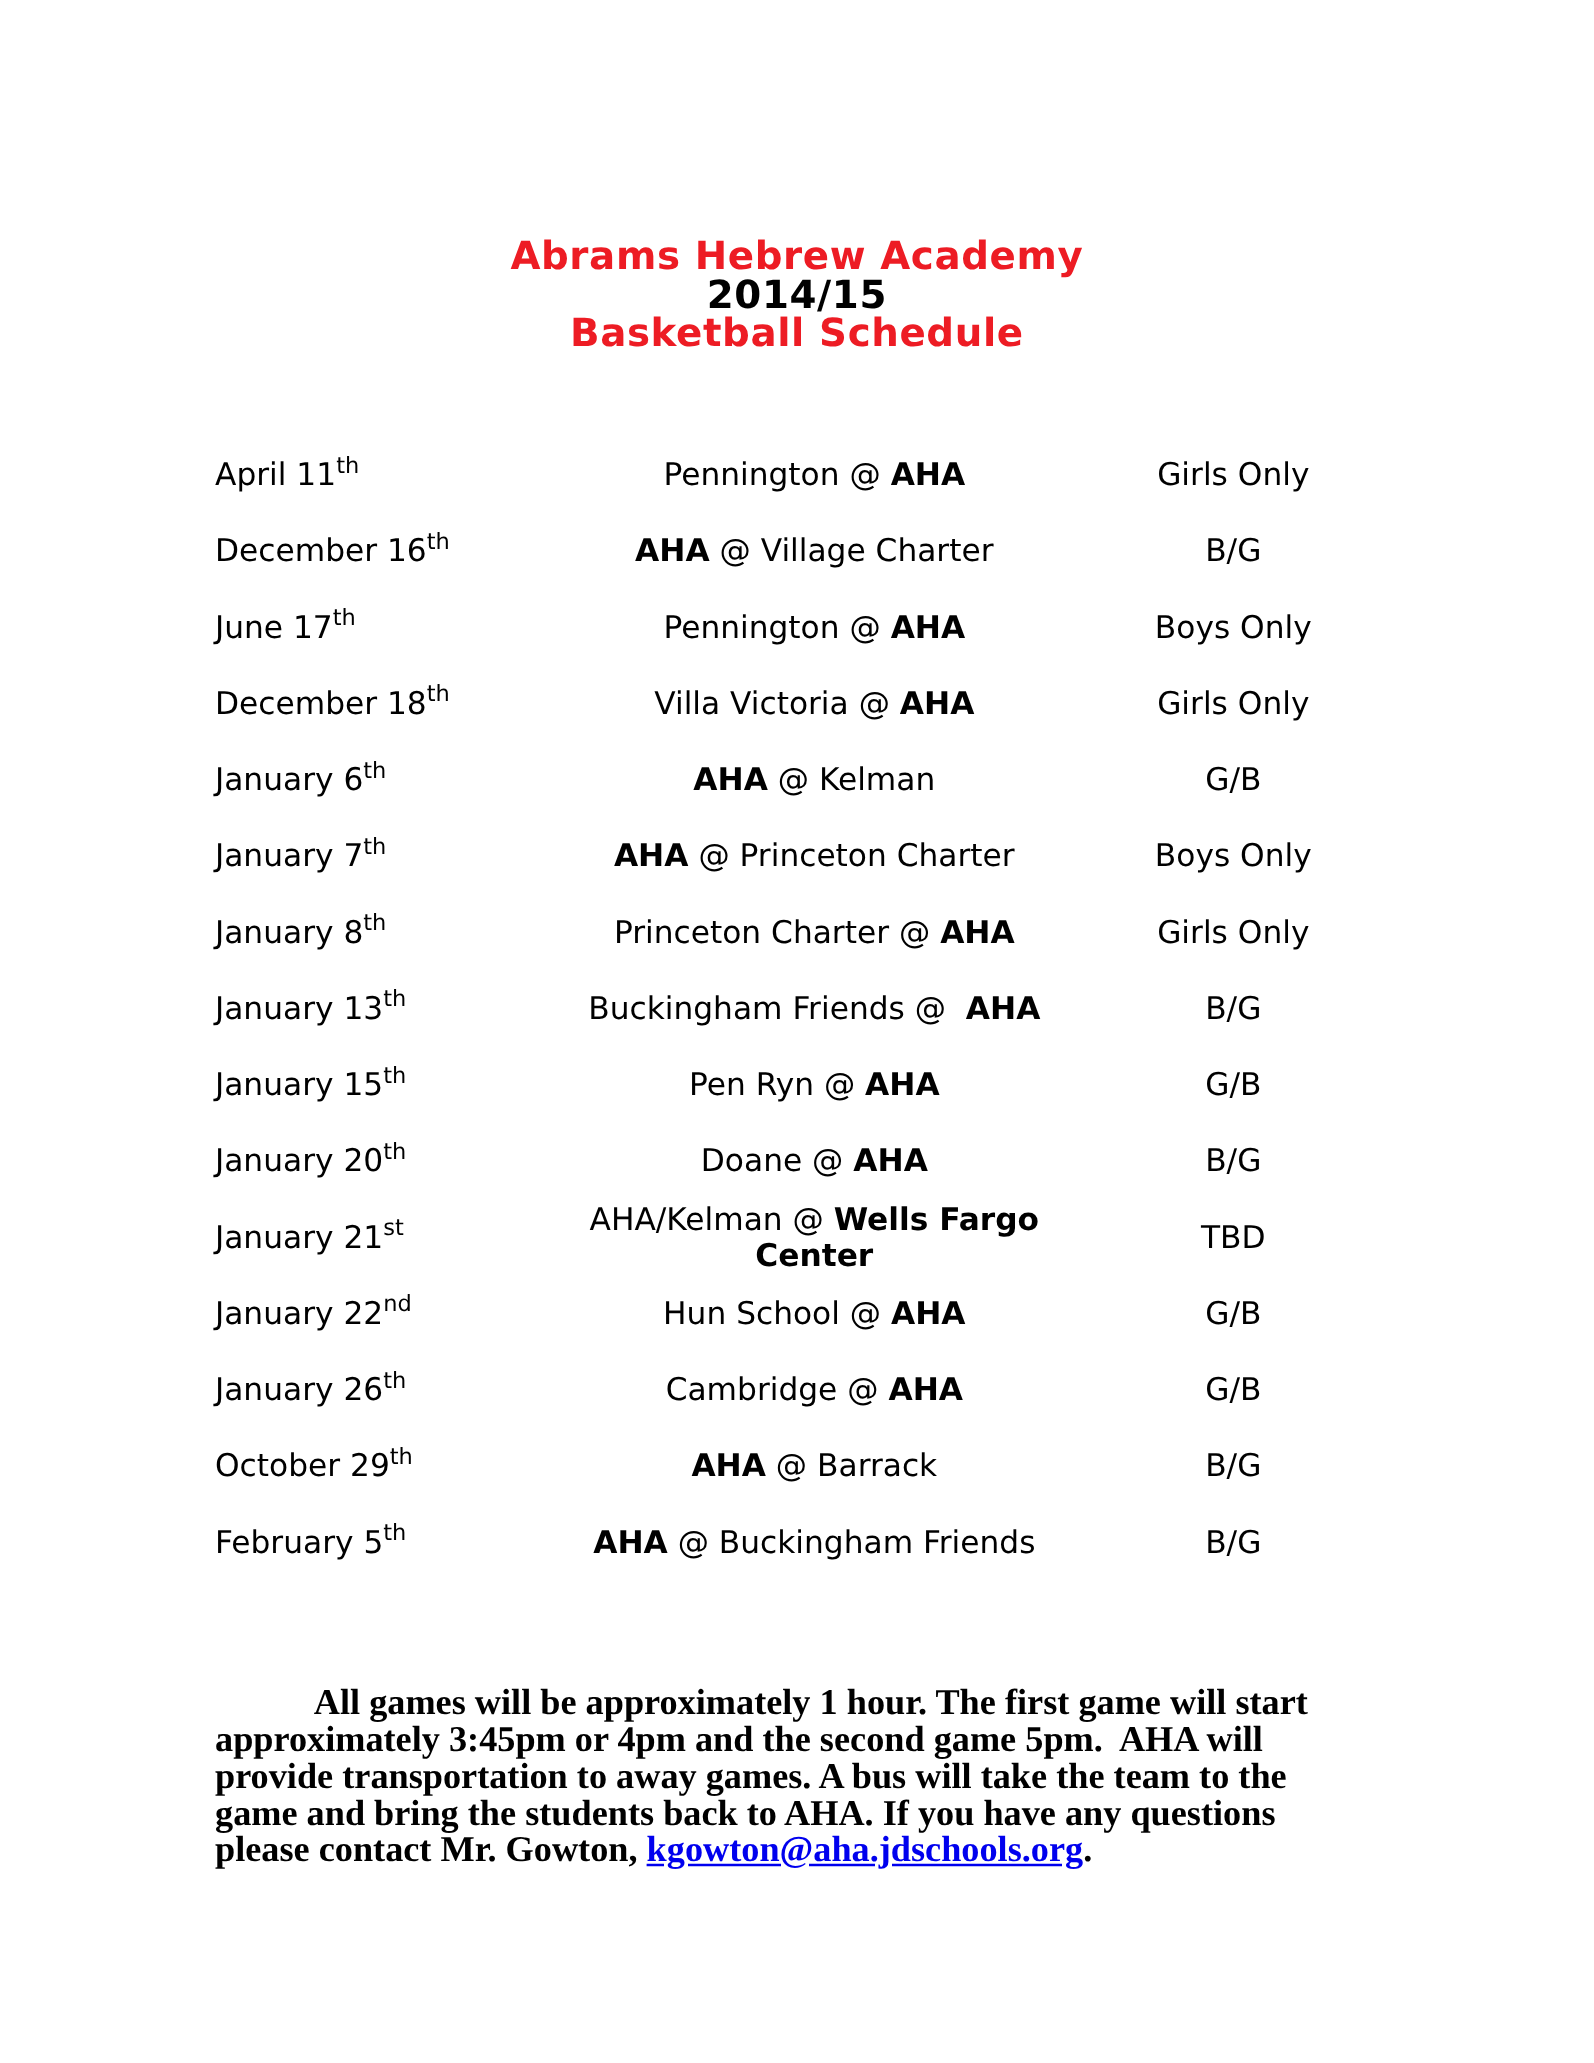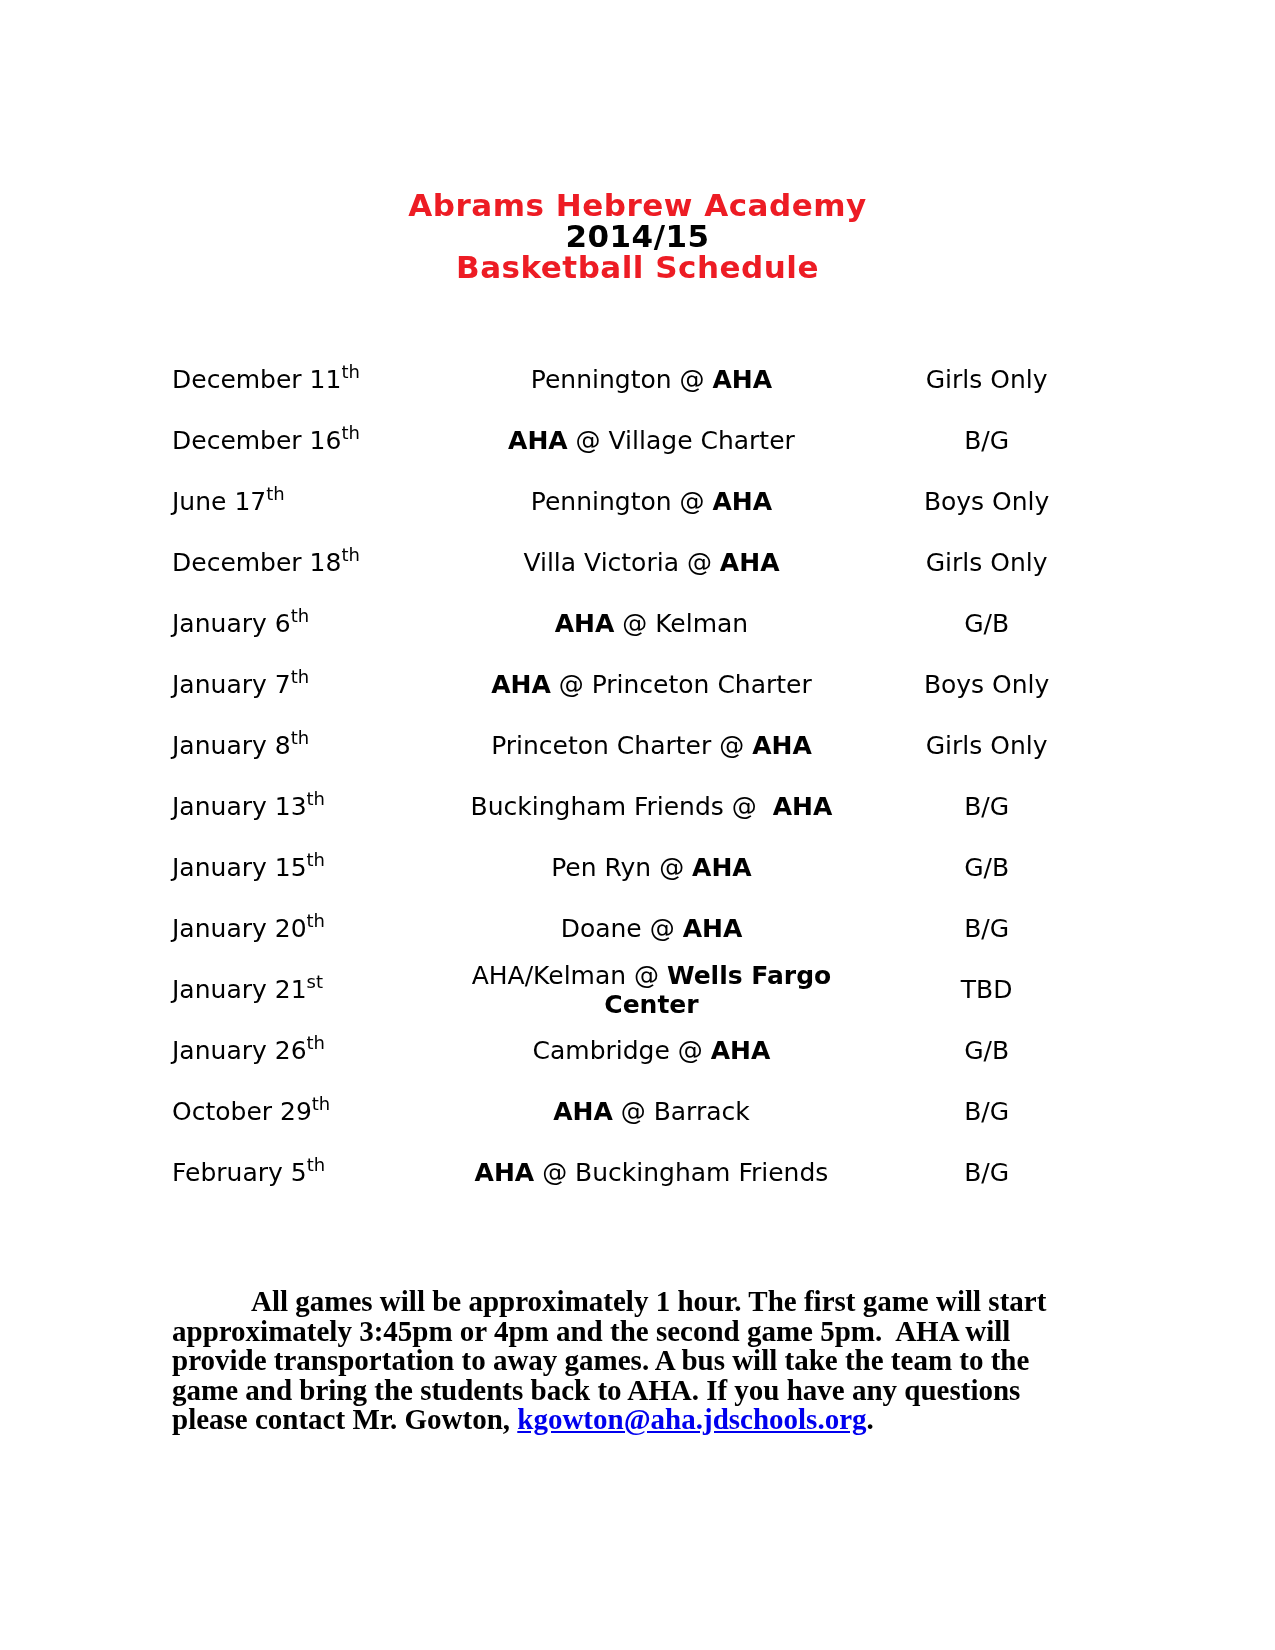--- a/index.html
+++ b/index.html
@@ -73,21 +73,21 @@
 
   <header>
     <div class="title-line" style="color: rgb(237, 28, 36);">Abrams Hebrew Academy</div>
     <div class="title-line" style="color: rgb(0, 0, 0);">2014/15</div>
     <div class="title-line" style="color: rgb(237, 28, 36);">Basketball Schedule</div>
   </header>
 
   <table class="schedule">
     <tbody>
     <tr class="game-row">
-      <td class="c-date"><span>December 11</span><sup>th</sup></td>
+      <td class="c-date"><span>April 11</span><sup>th</sup></td>
       <td class="c-match"><span>Pennington @ </span><span class="bold-part">AHA</span><span></span></td>
       <td class="c-cat">Girls Only</td>
     </tr>
 
     <tr class="game-row">
       <td class="c-date"><span>December 16</span><sup>th</sup></td>
       <td class="c-match"><span></span><span class="bold-part">AHA</span><span> @ Village Charter</span></td>
       <td class="c-cat">B/G</td>
     </tr>
 
@@ -138,20 +138,25 @@
       <td class="c-match"><span>Doane @ </span><span class="bold-part">AHA</span><span></span></td>
       <td class="c-cat">B/G</td>
     </tr>
 
     <tr class="game-row">
       <td class="c-date"><span>January 21</span><sup>st</sup></td>
       <td class="c-match"><span>AHA/Kelman @ </span><span class="bold-part">Wells Fargo Center</span><span></span></td>
       <td class="c-cat">TBD</td>
     </tr>
 
+    <tr class="game-row">
+      <td class="c-date"><span>January 22</span><sup>nd</sup></td>
+      <td class="c-match"><span>Hun School @ </span><span class="bold-part">AHA</span><span></span></td>
+      <td class="c-cat">G/B</td>
+    </tr>
 
     <tr class="game-row">
       <td class="c-date"><span>January 26</span><sup>th</sup></td>
       <td class="c-match"><span>Cambridge @ </span><span class="bold-part">AHA</span><span></span></td>
       <td class="c-cat">G/B</td>
     </tr>
 
     <tr class="game-row">
       <td class="c-date"><span>October 29</span><sup>th</sup></td>
       <td class="c-match"><span></span><span class="bold-part">AHA</span><span> @ Barrack</span></td>

